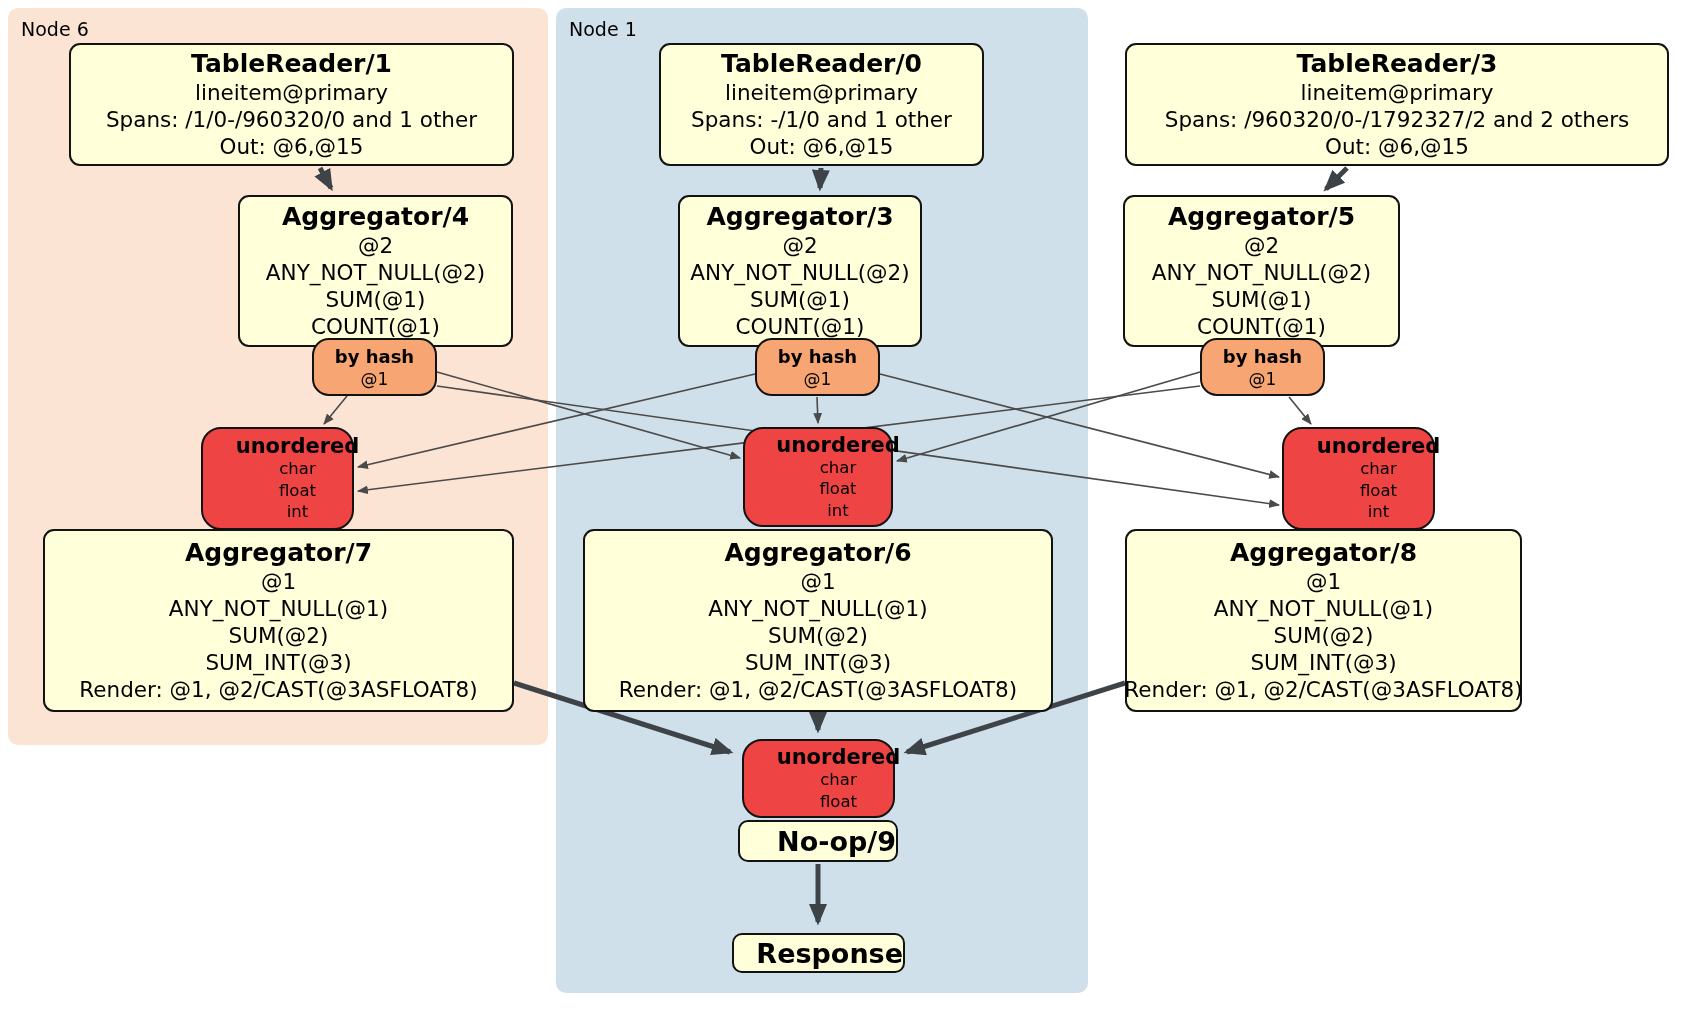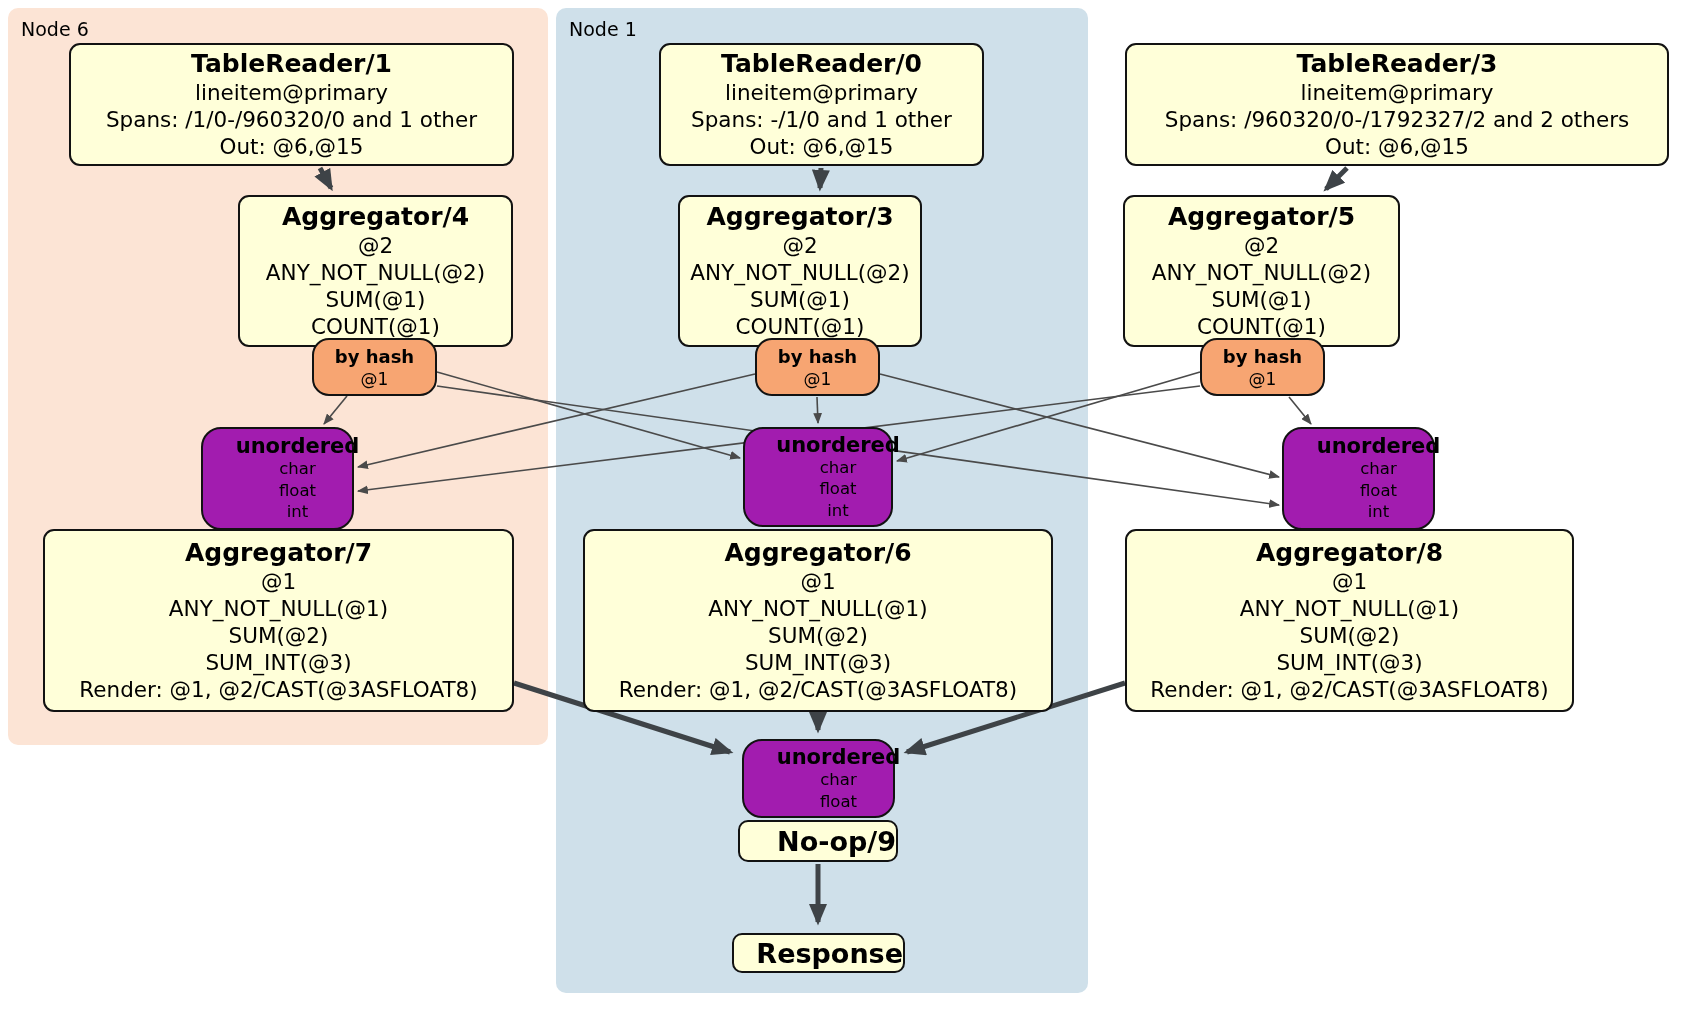--- a/index.html
+++ b/index.html
@@ -21,21 +21,21 @@
   .pbox .line{font-size:21.5px;line-height:27px;color:#000;}
 
   
   .router{position:absolute;background:#f7a572;border:2px solid #121212;border-radius:17px;
         display:flex;flex-direction:column;justify-content:center;align-items:center;
         text-align:center;box-sizing:border-box;white-space:nowrap;}
   .router .title{font-weight:bold;font-size:18px;line-height:24px;color:#000;}
   .router .detail{font-size:17px;line-height:20px;color:#000;}
 
   
-  .sync{position:absolute;background:#a21caf;border:2px solid #121212;border-radius:20px;
+  .sync{position:absolute;background:#ef4444;border:2px solid #121212;border-radius:20px;
         display:flex;flex-direction:column;justify-content:center;align-items:center;
         text-align:center;box-sizing:border-box;white-space:nowrap;padding-left:40px;}
   .sync .title{font-weight:bold;font-size:21px;line-height:24px;color:#000;}
   .sync .line{font-size:16.5px;line-height:21.5px;color:#000;}
 
   
   .bigbox{position:absolute;background:#ffffd9;border:2px solid #121212;border-radius:10px;
         display:flex;justify-content:flex-end;align-items:center;box-sizing:border-box;}
   .bigbox .title{font-weight:bold;font-size:27px;color:#000;white-space:nowrap;}
 </style>
@@ -164,21 +164,21 @@
   <div class="router" style="left:1200px;top:338px;width:125px;height:58px;">
     <div class="title">by hash</div>
     <div class="detail">@1</div>
   </div>
   <div class="sync" style="left:1282px;top:427px;width:153px;height:103px;">
     <div class="title">unordered</div>
     <div class="line">char</div>
     <div class="line">float</div>
     <div class="line">int</div>
   </div>
-  <div class="pbox" style="left:1125px;top:529px;width:449px;height:183px;">
+  <div class="pbox" style="left:1125px;top:529px;width:397px;height:183px;">
     <div class="title">Aggregator/8</div>
     <div class="line">@1</div>
     <div class="line">ANY_NOT_NULL(@1)</div>
     <div class="line">SUM(@2)</div>
     <div class="line">SUM_INT(@3)</div>
     <div class="line">Render: @1, @2/CAST(@3ASFLOAT8)</div>
   </div>
 
   <div class="sync" style="left:742px;top:739px;width:153px;height:79px;">
     <div class="title">unordered</div>

